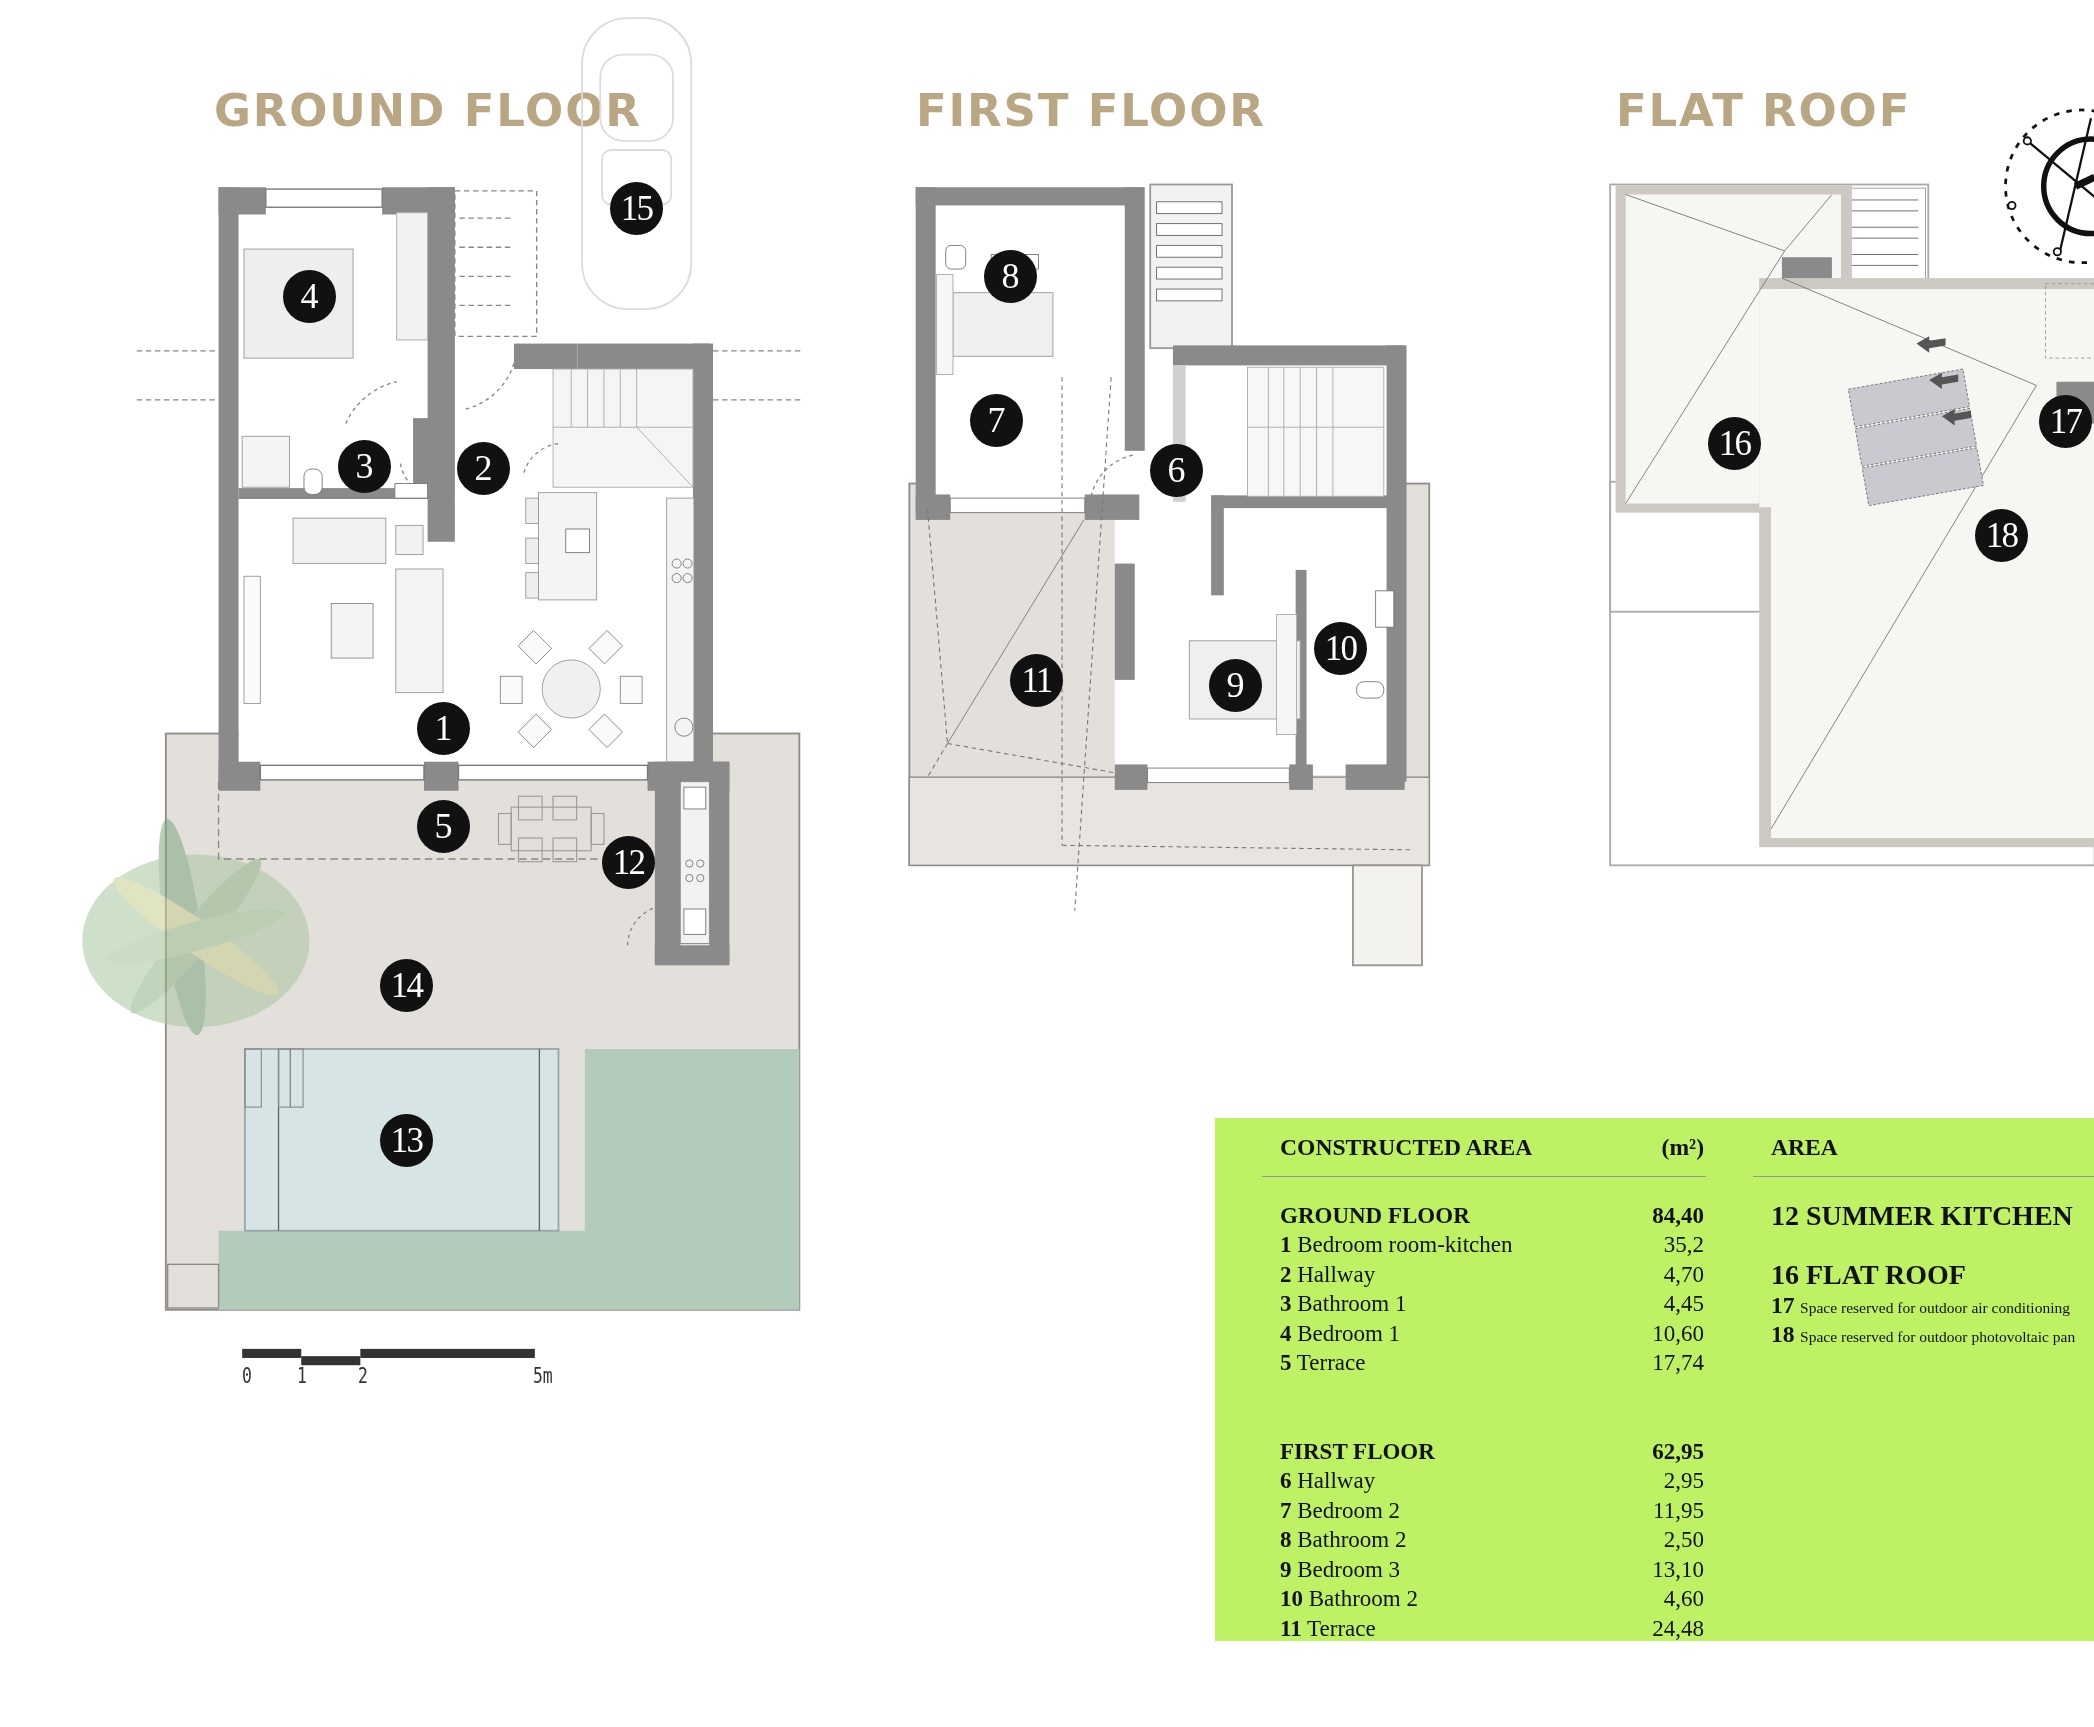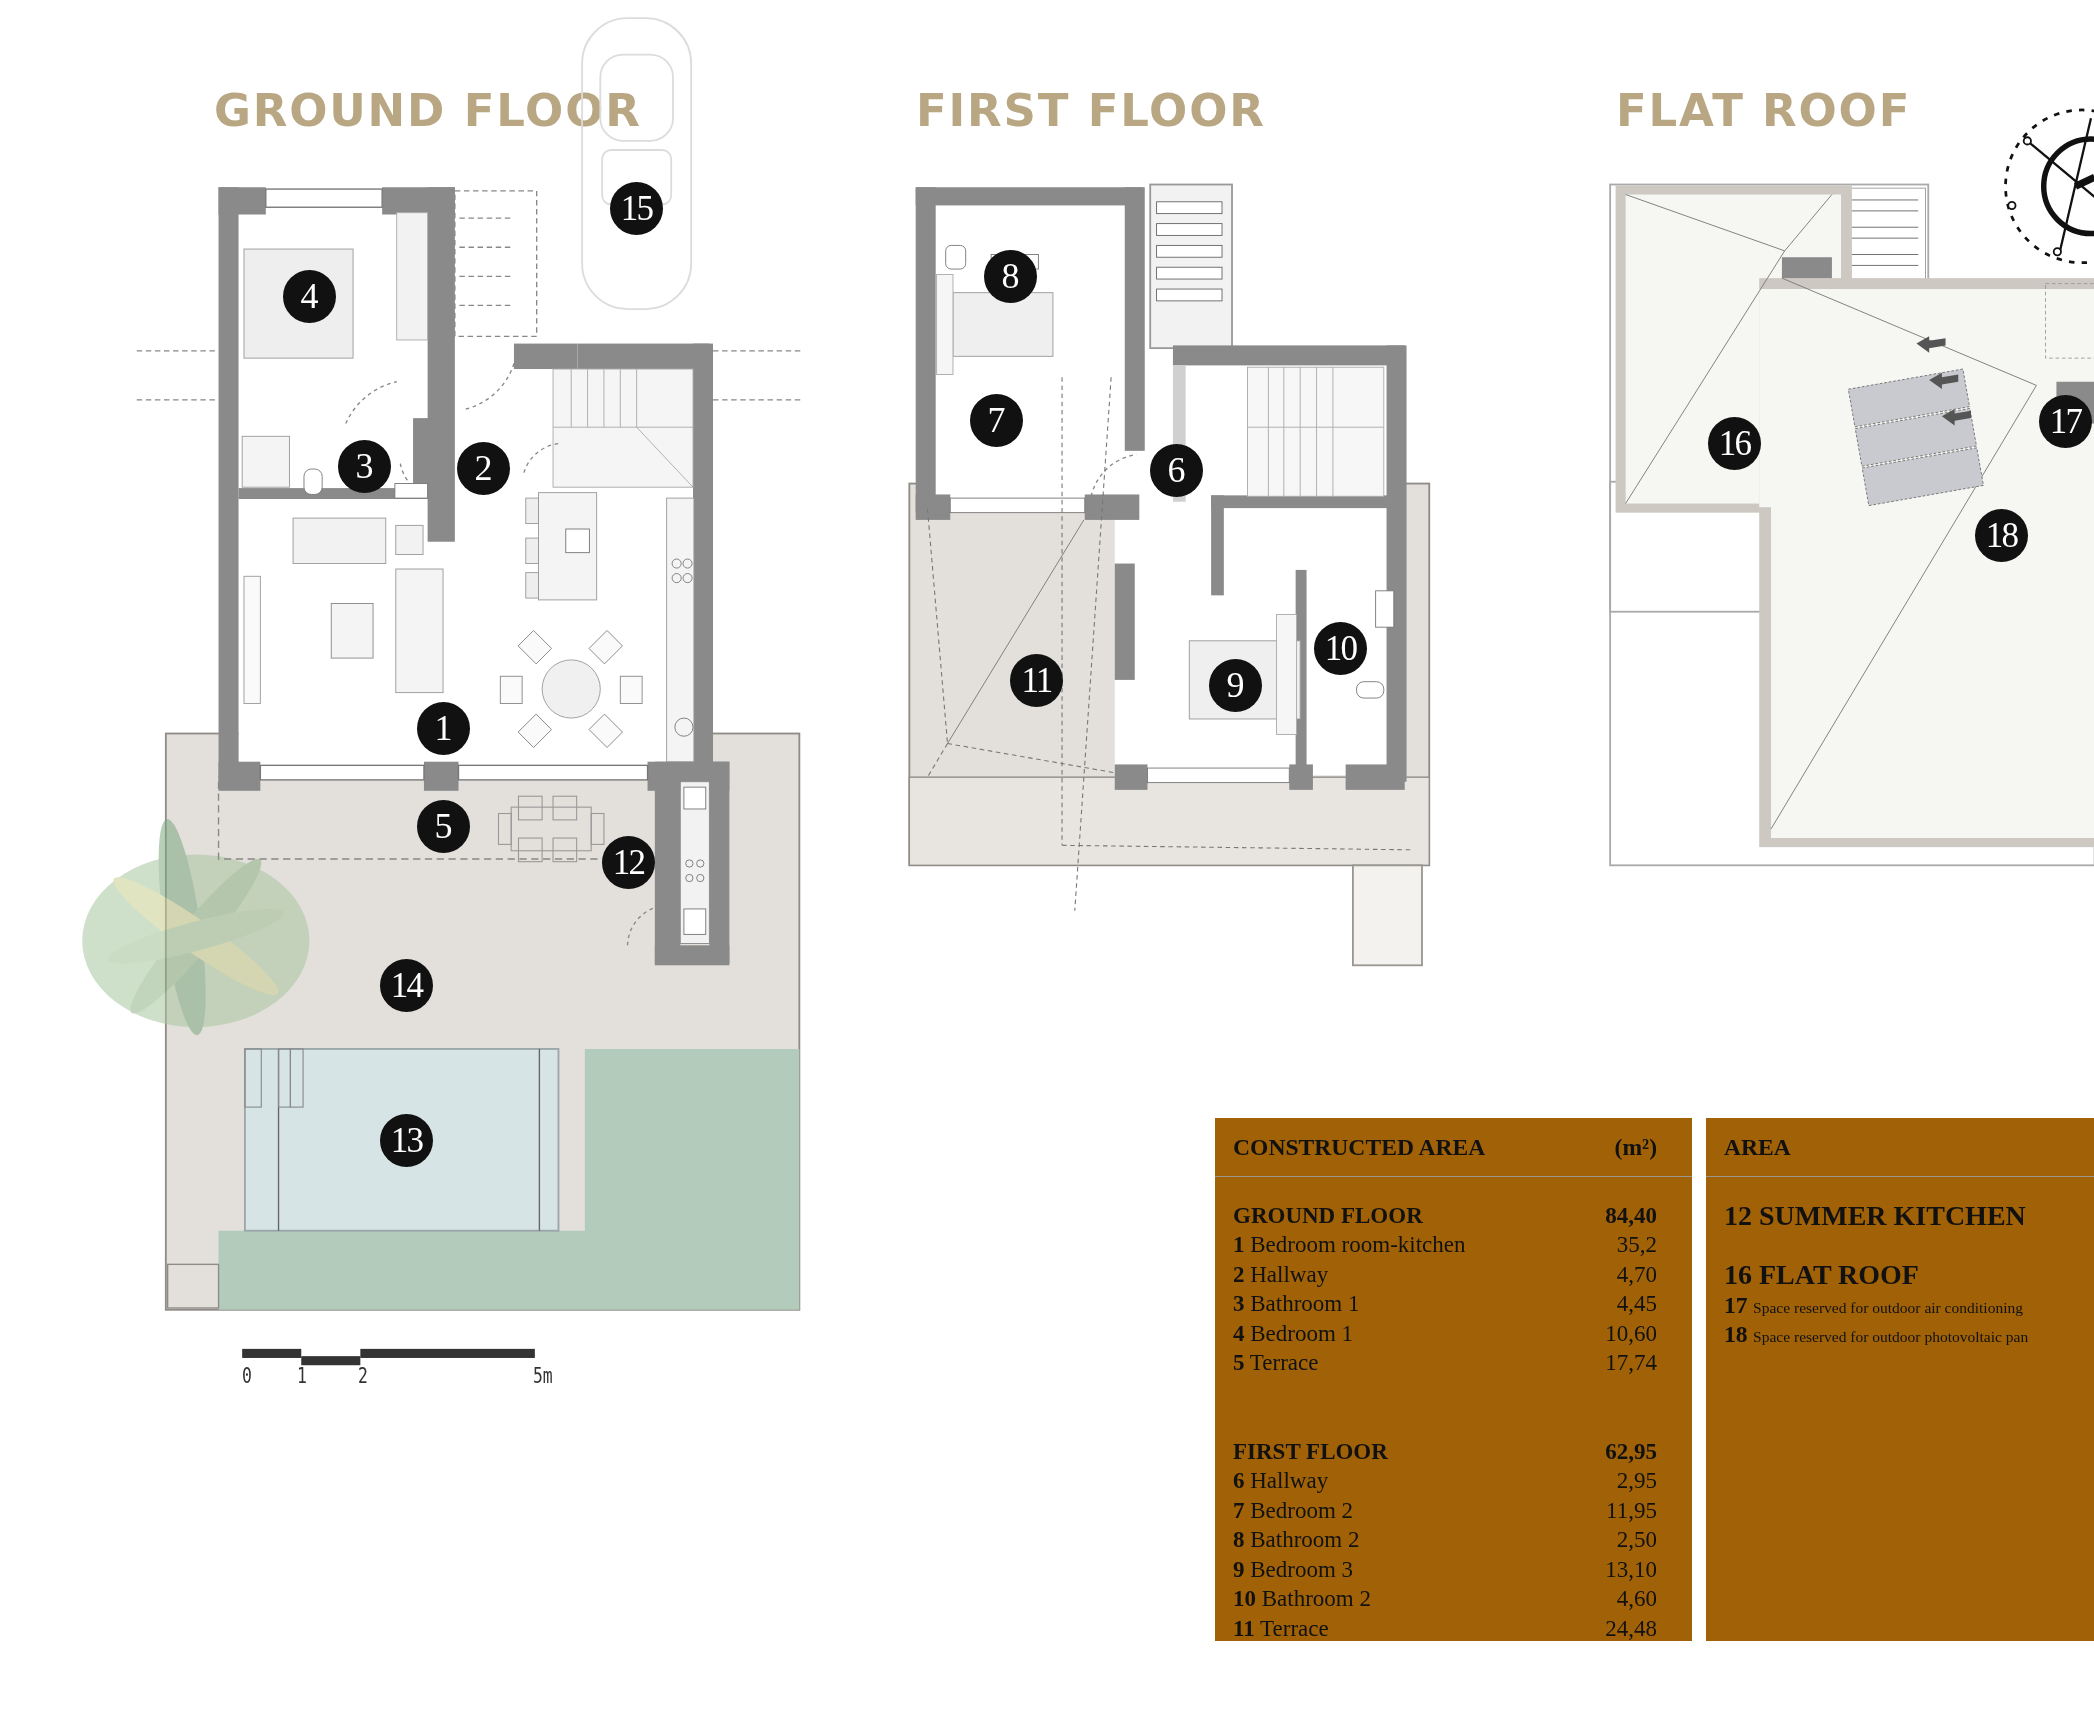--- a/index.html
+++ b/index.html
@@ -2,21 +2,21 @@
 <html style="font-size:14.5px"><head>
 <meta charset="utf-8">
 <style>
   html, body { margin:0; padding:0; background:#ffffff; }
   body { width:2095px; height:1727px; position:relative; overflow:hidden; font-family:"Liberation Serif", serif; }
   .title { position:absolute; top:84px; font-family:"DejaVu Sans", sans-serif; font-weight:bold; font-size:45px; letter-spacing:1.8px; color:#b9a784; white-space:nowrap; }
   .plan-svg { position:absolute; left:0; top:0; }
   .badge { position:absolute; width:53px; height:53px; margin-left:-26px; margin-top:-26px; border-radius:50%; background:#111111; color:#ffffff; font-family:"Liberation Serif", serif; font-size:36px; line-height:53px; text-align:center; }
   .badge.two { font-size:35px; letter-spacing:-1.8px; }
   .scale-label { position:absolute; top:1366px; font-family:"DejaVu Sans Mono", monospace; font-size:16.4px; color:#333; transform:scaleY(1.3); }
-  .table { position:absolute; background:#a16207; color:#111; }
+  .table { position:absolute; background:#bef264; color:#111;padding-left:47px; }
   .table .thead { display:flex; justify-content:space-between; align-items:center; height:58px; border-bottom:1.8px solid #9a9690; padding:0 35px 0 18px; font-weight:bold; font-size:23.6px; }
   .table .tbody { padding:23.6px 35px 0 18px; font-size:23px; }
   .row { display:flex; justify-content:space-between; height:29.5px; line-height:29.5px; white-space:nowrap; }
   .row.group { font-weight:bold; }
   .gap { height:59px; }
   .area-row { height:59px; line-height:29px; font-weight:bold; font-size:28px; white-space:nowrap; }
   .note-row { height:29px; line-height:29px; font-size:15.5px; white-space:nowrap; }
   .note-row .num { font-weight:bold; font-size:23.6px; margin-right:5.5px; }
 </style>
 </head>

